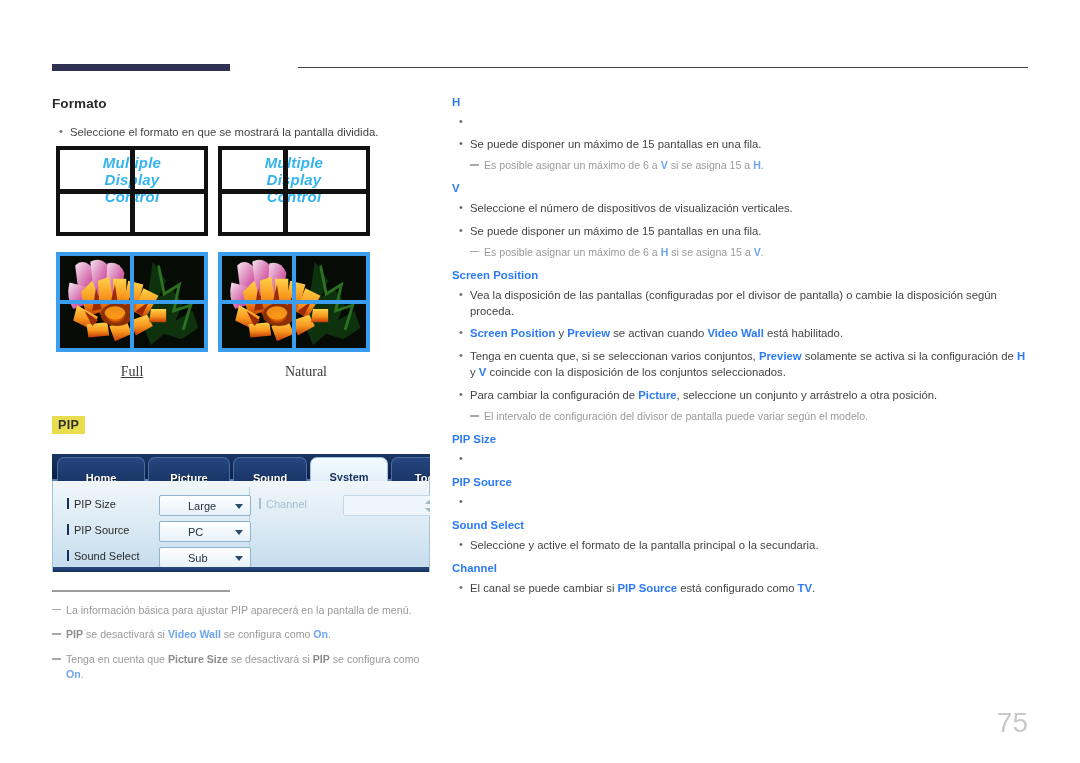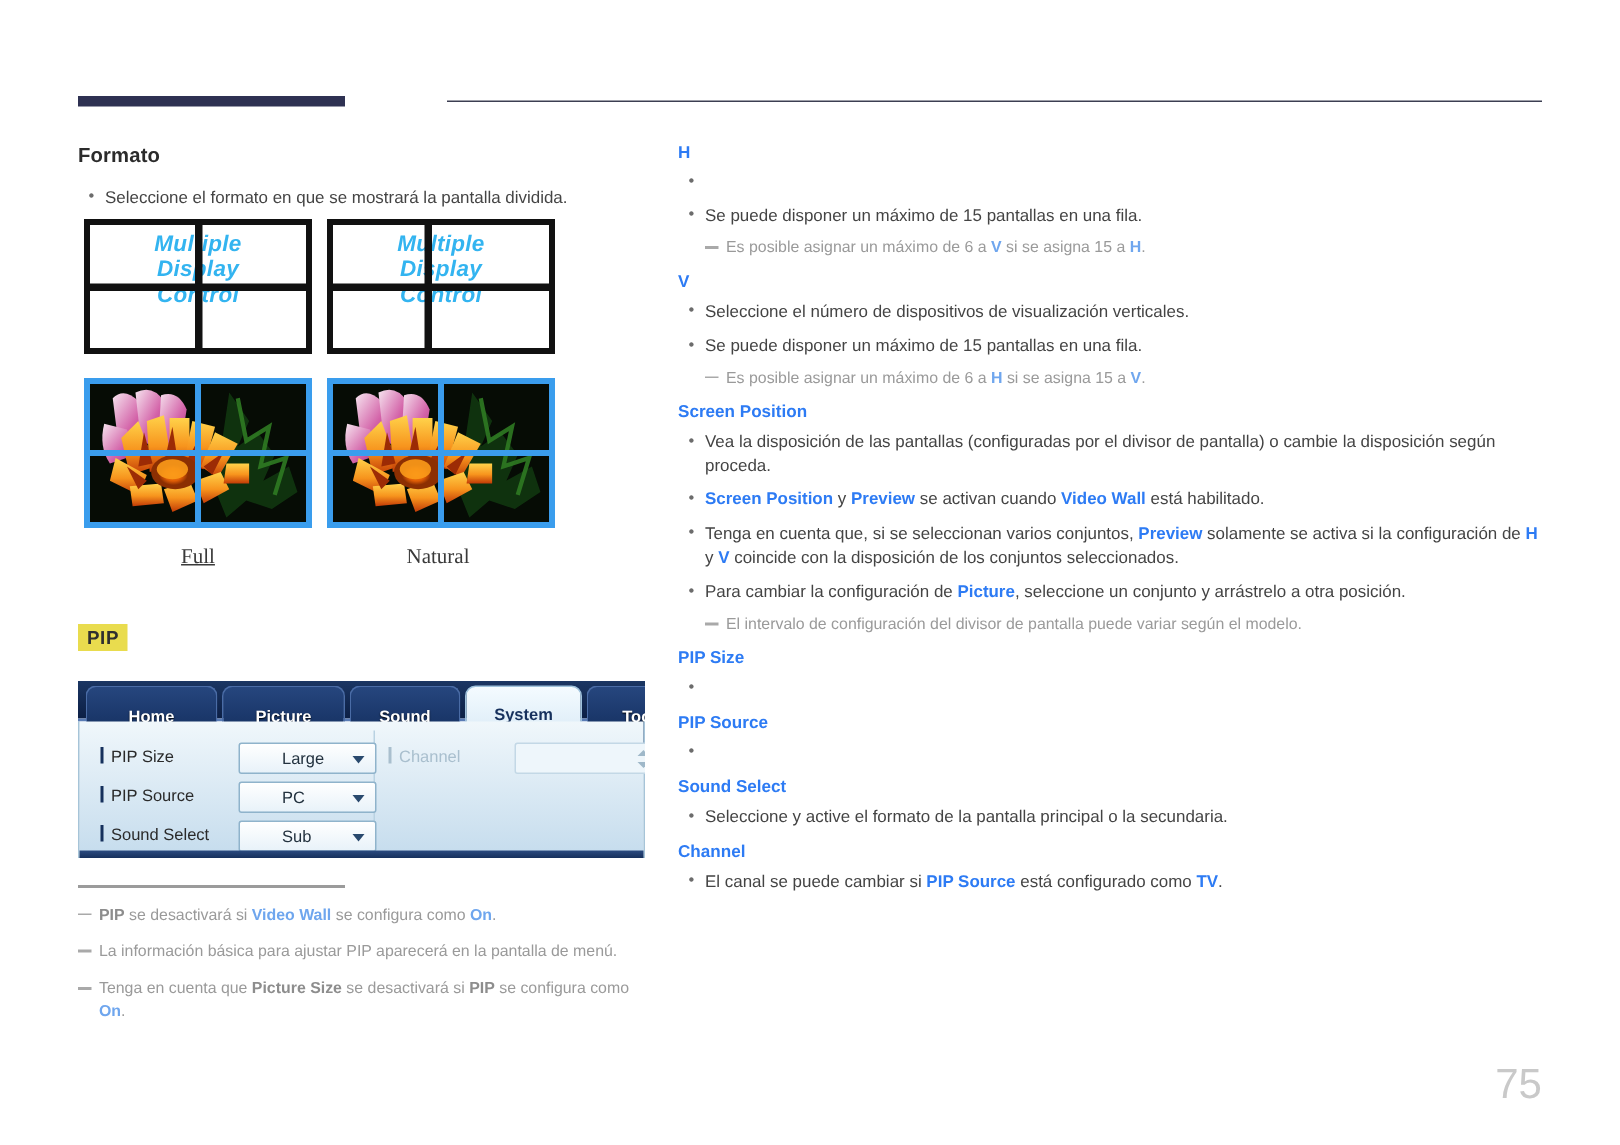--- a/index.html
+++ b/index.html
@@ -101,21 +101,21 @@
   .flw .vline { position:absolute; top:0; bottom:0; width:4px; background:#3a9ded; left:50%; margin-left:-2px; }
   .flw .hline { position:absolute; left:0; right:0; height:4px; background:#3a9ded; top:50%; margin-top:-2px; }
 
   .caption-row { position:relative; height:26px; margin-top:4px; }
   .caption-row .cap {
     position:absolute; top:0; width:160px; text-align:center;
     font-family:"Liberation Serif", serif;
     font-size:14px; color:#3a3a3a;
   }
   .caption-row .cap.a { left:0px;text-decoration:underline; }
-  .caption-row .cap.b { left:160px; }
+  .caption-row .cap.b { left:174px; }
 
   
   .pip-badge {
     display:inline-block;
     background:#e9dc4e; color:#2f2f2f;
     font-size:12.5px; font-weight:bold;
     padding:2px 6px 2px 6px;
     margin-top:26px; margin-bottom:14px;
     letter-spacing:.4px;
   }
@@ -387,25 +387,25 @@
           <span class="dn"></span>
         </div>
       </div>
     </div>
   </div>
 
   <div class="foot-sep"></div>
   <div id="left-footnotes">
       <div class="note-row" style="margin-left: 0px; margin-bottom: 10px;">
         <span class="ndash"></span>
-        <span class="ntxt"><b class="dark">PIP</b><span> se desactivará si </span><b class="blue">Video Wall</b><span> se configura como </span><b class="blue">On</b><span>.</span></span>
+        <span class="ntxt"><span>La información básica para ajustar PIP aparecerá en la pantalla de menú.</span></span>
       </div>
       <div class="note-row" style="margin-left: 0px; margin-bottom: 10px;">
         <span class="ndash"></span>
-        <span class="ntxt"><span>La información básica para ajustar PIP aparecerá en la pantalla de menú.</span></span>
+        <span class="ntxt"><b class="dark">PIP</b><span> se desactivará si </span><b class="blue">Video Wall</b><span> se configura como </span><b class="blue">On</b><span>.</span></span>
       </div>
       <div class="note-row" style="margin-left: 0px; margin-bottom: 10px;">
         <span class="ndash"></span>
         <span class="ntxt"><span>Tenga en cuenta que </span><b class="dark">Picture Size</b><span> se desactivará si </span><b class="dark">PIP</b><span> se configura como </span><b class="blue">On</b><span>.</span></span>
       </div>
     </div>
 </div>
 
 <div class="col-right" id="right-col">
     <div class="blue-head">H</div>

